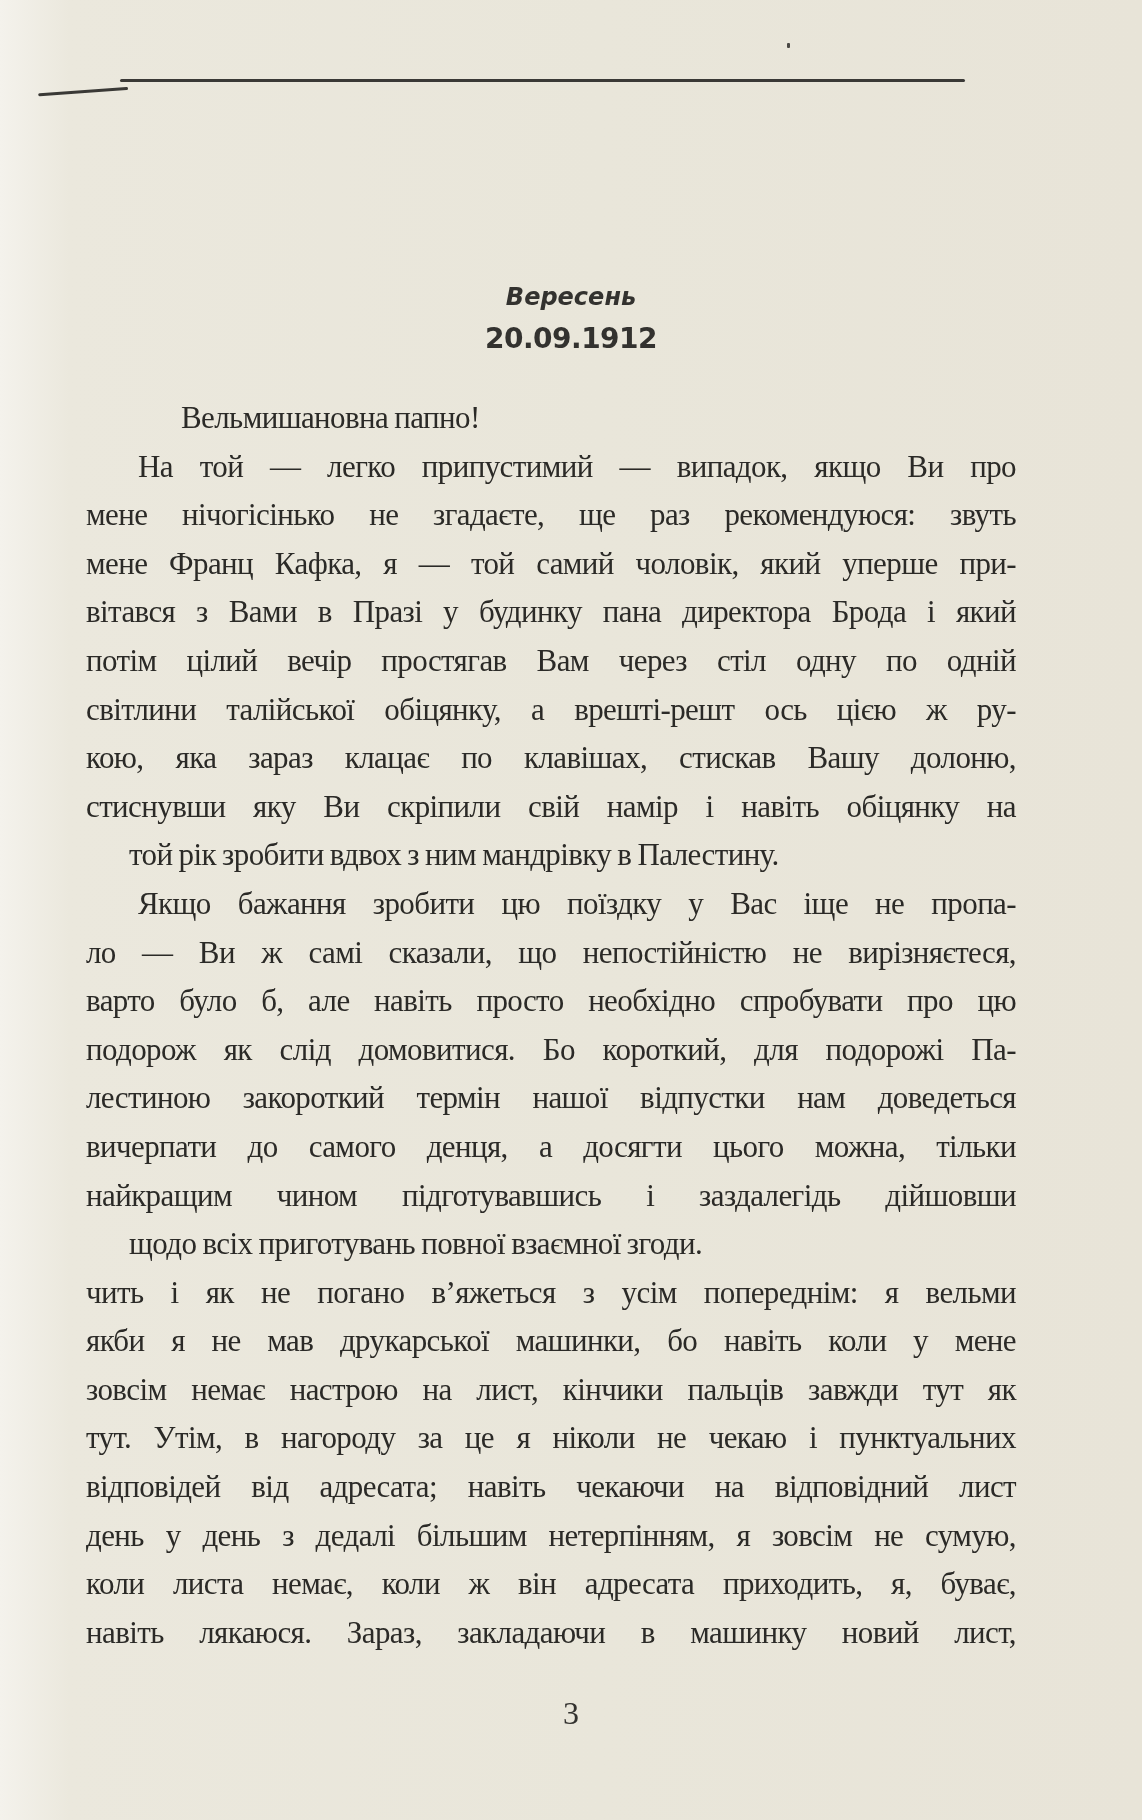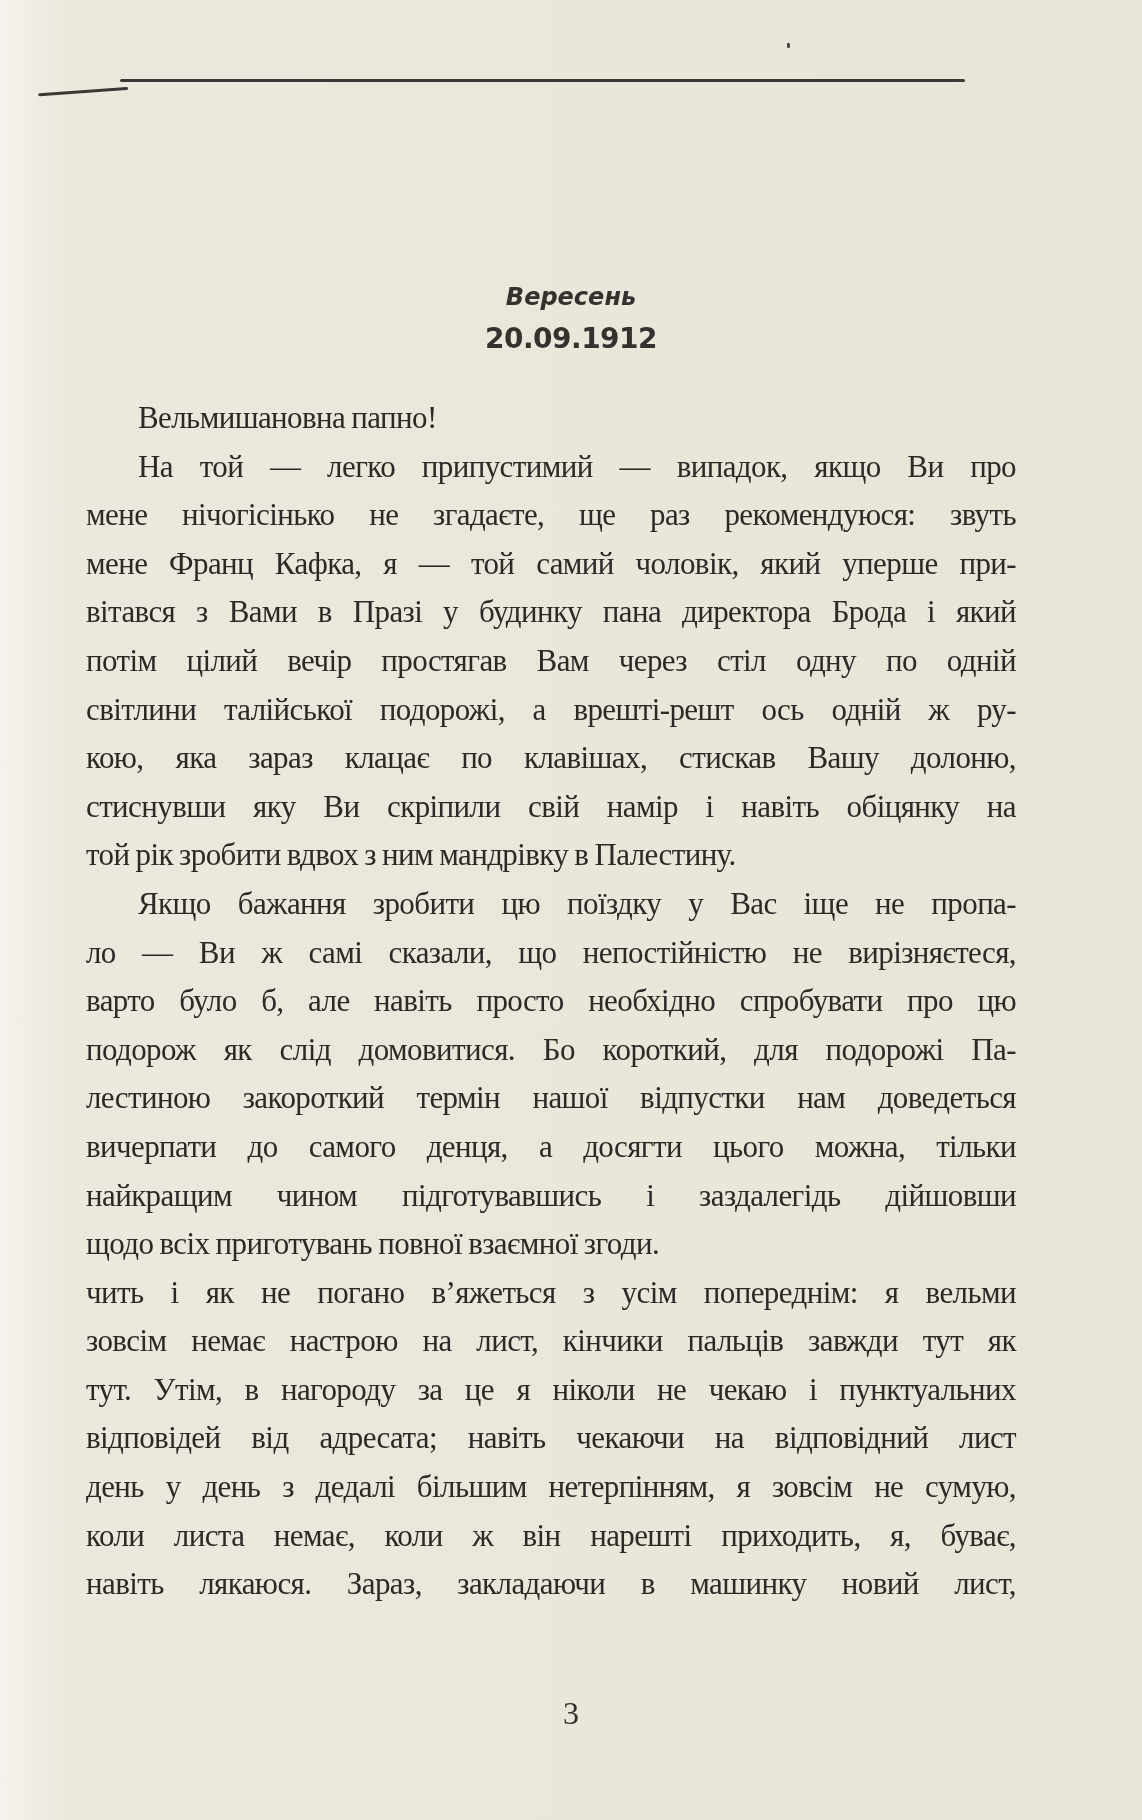--- a/index.html
+++ b/index.html
@@ -80,20 +80,21 @@
       text-align: justify;
       text-align-last: justify;
       letter-spacing: -0.6px;
       word-spacing: -1px;
     }
     .line.indent {
       padding-left: 52px;
     }
     .line.last {
       text-align-last: left;
+      margin-left: 43px;
     }
     .page-number {
       position: absolute;
       left: 0;
       width: 1142px;
       top: 1695px;
       text-align: center;
       font-size: 32px;
       color: #33322f;
     }
@@ -109,35 +110,36 @@
   <div class="header month">Вересень</div>
   <div class="header date">20.09.1912</div>
 
   <div class="body-text">
     <div class="line indent last">Вельмишановна папно!</div>
     <div class="line indent">На той — легко припустимий — випадок, якщо Ви про</div>
     <div class="line">мене нічогісінько не згадаєте, ще раз рекомендуюся: звуть</div>
     <div class="line">мене Франц Кафка, я — той самий чоловік, який уперше при-</div>
     <div class="line">вітався з Вами в Празі у будинку пана директора Брода і який</div>
     <div class="line">потім цілий вечір простягав Вам через стіл одну по одній</div>
-    <div class="line">світлини талійської подорожі, а врешті-решт ось одній ж ру-</div>
+    <div class="line">світлини талійської обіцянку, а врешті-решт ось цією ж ру-</div>
     <div class="line">кою, яка зараз клацає по клавішах, стискав Вашу долоню,</div>
     <div class="line">стиснувши яку Ви скріпили свій намір і навіть обіцянку на</div>
     <div class="line last">той рік зробити вдвох з ним мандрівку в Палестину.</div>
     <div class="line indent">Якщо бажання зробити цю поїздку у Вас іще не пропа-</div>
     <div class="line">ло — Ви ж самі сказали, що непостійністю не вирізняєтеся,</div>
     <div class="line">варто було б, але навіть просто необхідно спробувати про цю</div>
     <div class="line">подорож як слід домовитися. Бо короткий, для подорожі Па-</div>
     <div class="line">лестиною закороткий термін нашої відпустки нам доведеться</div>
     <div class="line">вичерпати до самого денця, а досягти цього можна, тільки</div>
     <div class="line">найкращим чином підготувавшись і заздалегідь дійшовши</div>
     <div class="line last">щодо всіх приготувань повної взаємної згоди.</div>
     <div class="line">чить і як не погано в’яжеться з усім попереднім: я вельми</div>
+    <div class="line">якби я не мав друкарської машинки, бо навіть коли у мене</div>
     <div class="line">зовсім немає настрою на лист, кінчики пальців завжди тут як</div>
     <div class="line">тут. Утім, в нагороду за це я ніколи не чекаю і пунктуальних</div>
     <div class="line">відповідей від адресата; навіть чекаючи на відповідний лист</div>
     <div class="line">день у день з дедалі більшим нетерпінням, я зовсім не сумую,</div>
-    <div class="line">коли листа немає, коли ж він нарешті приходить, я, буває,</div>
+    <div class="line">коли листа немає, коли ж він адресата приходить, я, буває,</div>
     <div class="line">навіть лякаюся. Зараз, закладаючи в машинку новий лист,</div>
   </div>
 
   <div class="page-number">3</div>
 </div>
 
 </body></html>

